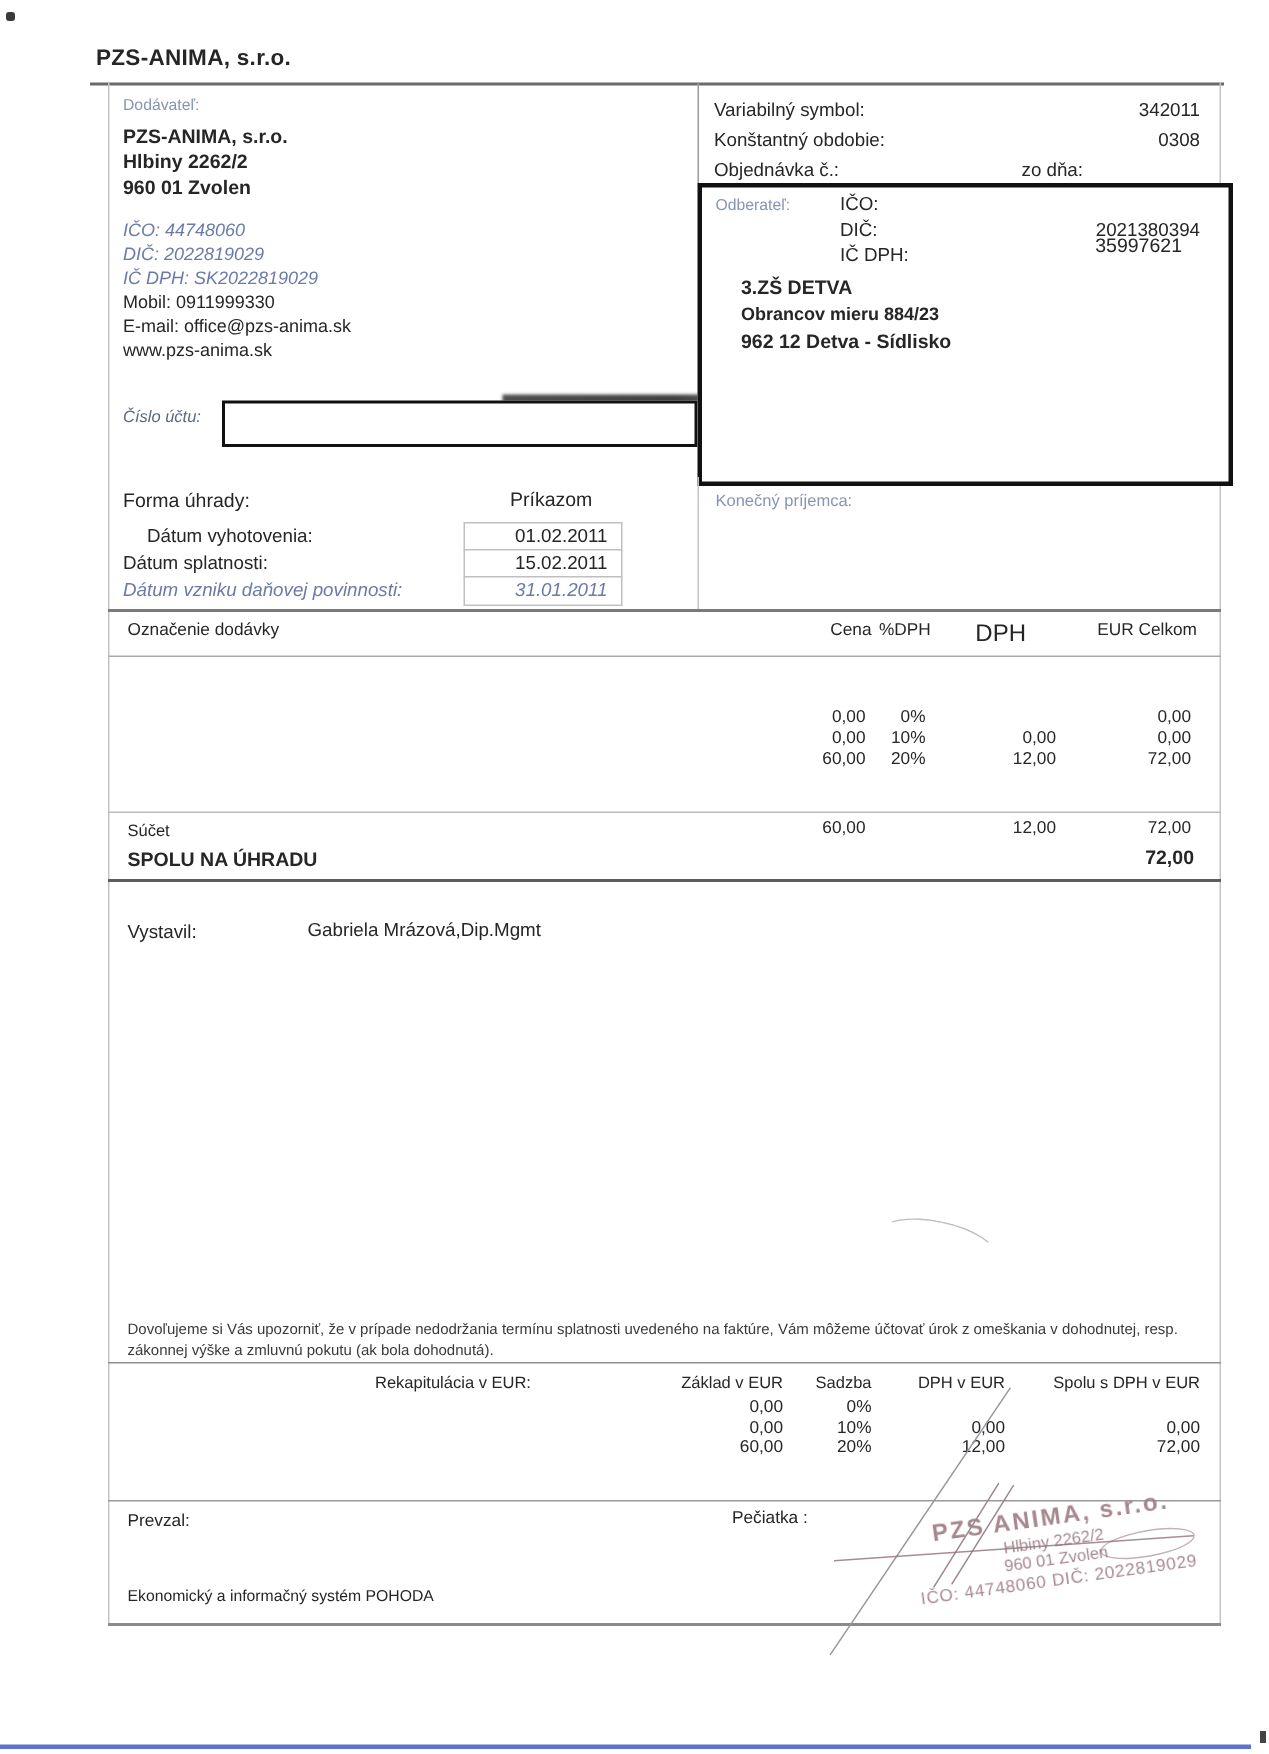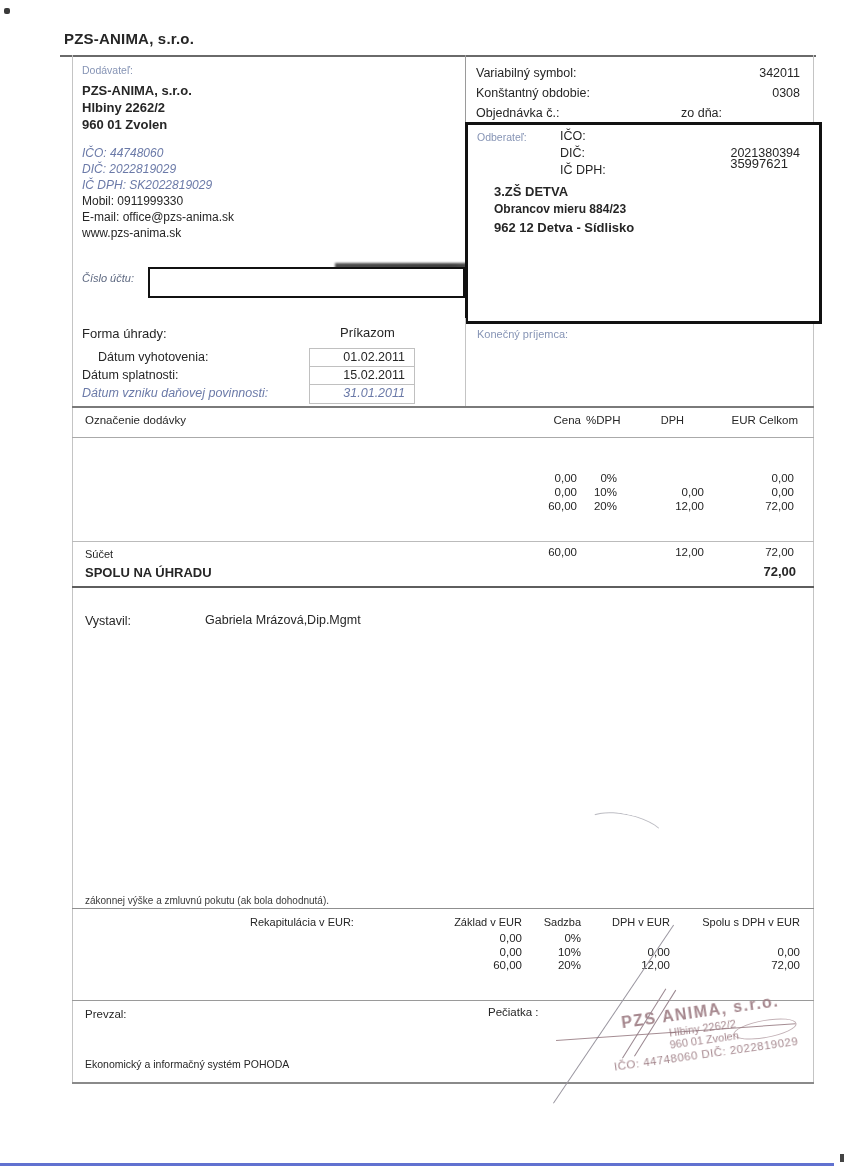--- a/index.html
+++ b/index.html
@@ -79,21 +79,21 @@
   <div class="abs muted" style="left:82px;top:386px;font-size:12.5px;">Dátum vzniku daňovej povinnosti:</div>
   <div class="abs r muted" style="left:310px;top:386px;width:95px;font-size:12.5px;">31.01.2011</div>
 
   <div class="vl" style="left:465px;top:318px;height:89px;"></div>
   <div class="abs muted2" style="left:477px;top:328px;font-size:11px;">Konečný príjemca:</div>
 
   <div class="hl" style="left:72px;top:406px;width:742px;height:2px;background:#7a7a7a;"></div>
   <div class="abs" style="left:85px;top:414px;font-size:11.5px;">Označenie dodávky</div>
   <div class="abs r" style="left:491px;top:414px;width:90px;font-size:11.5px;">Cena</div>
   <div class="abs" style="left:586px;top:414px;font-size:11.5px;">%DPH</div>
-  <div class="abs r" style="left:615px;top:414px;width:69px;font-size:11px;">DPH</div>
+  <div class="abs r" style="left:615px;top:414px;width:69px;font-size:16px;">DPH</div>
   <div class="abs r" style="left:708px;top:414px;width:90px;font-size:11.5px;">EUR Celkom</div>
   <div class="hl" style="left:72px;top:437px;width:742px;background:#aaa;"></div>
 
 
   <div>
     <div class="abs r" style="left:487px;top:472px;width:90px;font-size:11.5px;">0,00</div>
     <div class="abs r" style="left:547px;top:472px;width:70px;font-size:11.5px;">0%</div>
     <div class="abs r" style="left:614px;top:472px;width:90px;font-size:11.5px;"></div>
     <div class="abs r" style="left:704px;top:472px;width:90px;font-size:11.5px;">0,00</div>
   </div>
@@ -115,20 +115,21 @@
   <div class="abs r" style="left:487px;top:546px;width:90px;font-size:11.5px;">60,00</div>
   <div class="abs r" style="left:614px;top:546px;width:90px;font-size:11.5px;">12,00</div>
   <div class="abs r" style="left:704px;top:546px;width:90px;font-size:11.5px;">72,00</div>
   <div class="abs b" style="left:85px;top:565px;font-size:13px;">SPOLU NA ÚHRADU</div>
   <div class="abs b r" style="left:704px;top:564px;width:92px;font-size:13px;">72,00</div>
   <div class="hl" style="left:72px;top:586px;width:742px;height:2px;background:#5e5e5e;"></div>
 
   <div class="abs" style="left:85px;top:614px;font-size:12.5px;">Vystavil:</div>
   <div class="abs" style="left:205px;top:613px;font-size:12.5px;">Gabriela Mrázová,Dip.Mgmt</div>
 
+  <div class="abs" style="left:85px;top:881px;font-size:10px;color:#3a3a3a;">Dovoľujeme si Vás upozorniť, že v prípade nedodržania termínu splatnosti uvedeného na faktúre, Vám môžeme účtovať úrok z omeškania v dohodnutej, resp.</div>
   <div class="abs" style="left:85px;top:895px;font-size:10px;color:#3a3a3a;">zákonnej výške a zmluvnú pokutu (ak bola dohodnutá).</div>
   <div class="hl" style="left:72px;top:908px;width:742px;background:#8f8f8f;"></div>
 
   <div class="abs" style="left:250px;top:916px;font-size:11px;">Rekapitulácia v EUR:</div>
   <div class="abs r" style="left:432px;top:916px;width:90px;font-size:11px;">Základ v EUR</div>
   <div class="abs r" style="left:511px;top:916px;width:70px;font-size:11px;">Sadzba</div>
   <div class="abs r" style="left:580px;top:916px;width:90px;font-size:11px;">DPH v EUR</div>
   <div class="abs r" style="left:686px;top:916px;width:114px;font-size:11px;">Spolu s DPH v EUR</div>
 
   <div>

